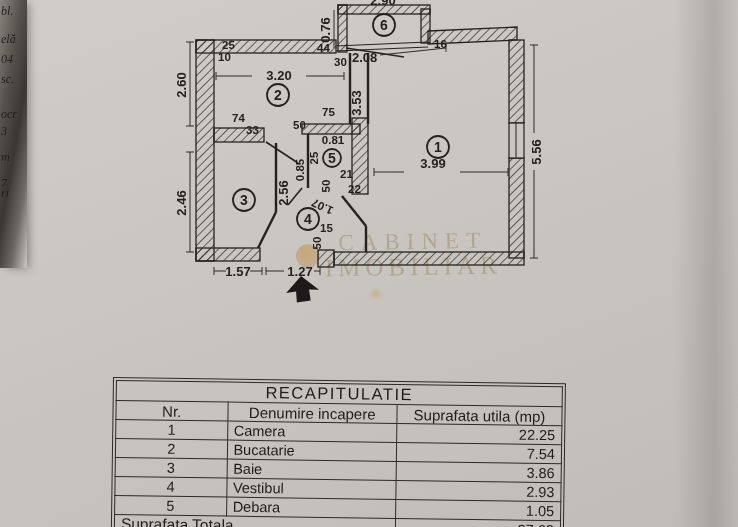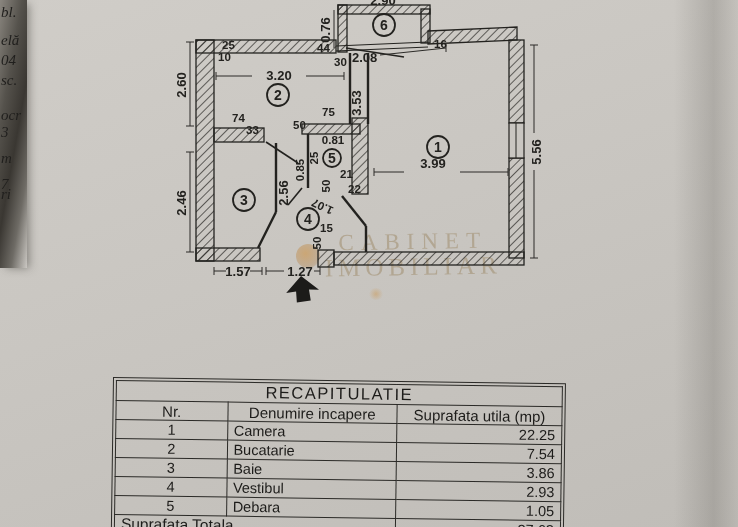--- a/index.html
+++ b/index.html
@@ -9,21 +9,21 @@
     font-family:"Liberation Sans",sans-serif;color:#22211f;
   }
   
   .edge-strip{
     position:absolute;left:0;top:0;width:27px;height:268px;overflow:hidden;
     background:linear-gradient(100deg,#8a867f 0%,#55524c 30%,#3a3732 55%,#6e6b65 78%,rgba(160,157,150,0) 100%);
     box-shadow:4px 2px 8px -2px rgba(60,58,52,.5);
   }
   .edge-strip span{
     position:absolute;left:1px;font-family:"Liberation Serif",serif;
-    font-style:italic;font-size:15px;color:#201f1d;white-space:nowrap;
+    font-style:italic;font-size:12px;color:#201f1d;white-space:nowrap;
   }
   .fold-right{
     position:absolute;right:0;top:0;width:64px;height:100%;
     background:linear-gradient(to right,rgba(0,0,0,0),rgba(95,92,86,.25) 62%,rgba(150,147,140,.12) 100%);
     pointer-events:none;
   }
   
   .watermark{
     position:absolute;left:308px;top:230px;width:210px;text-align:center;
     font-family:"Liberation Serif",serif;color:rgba(148,124,84,.42);

